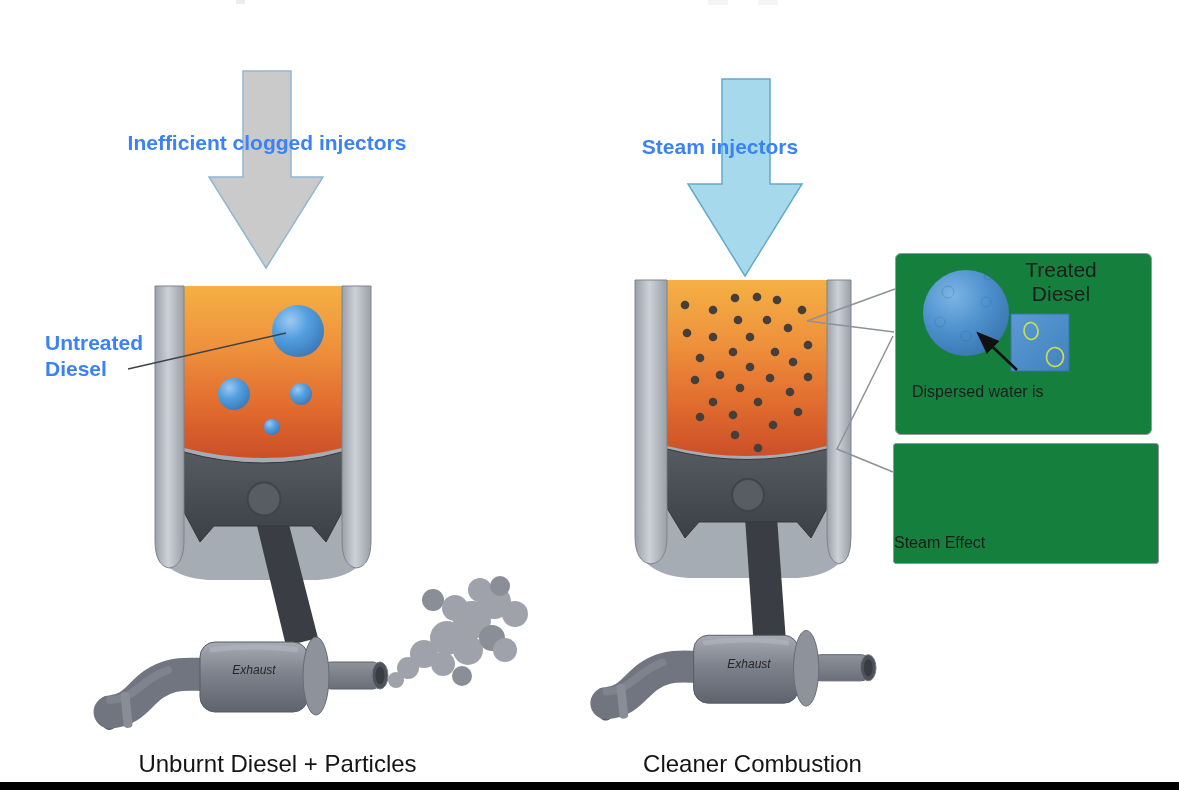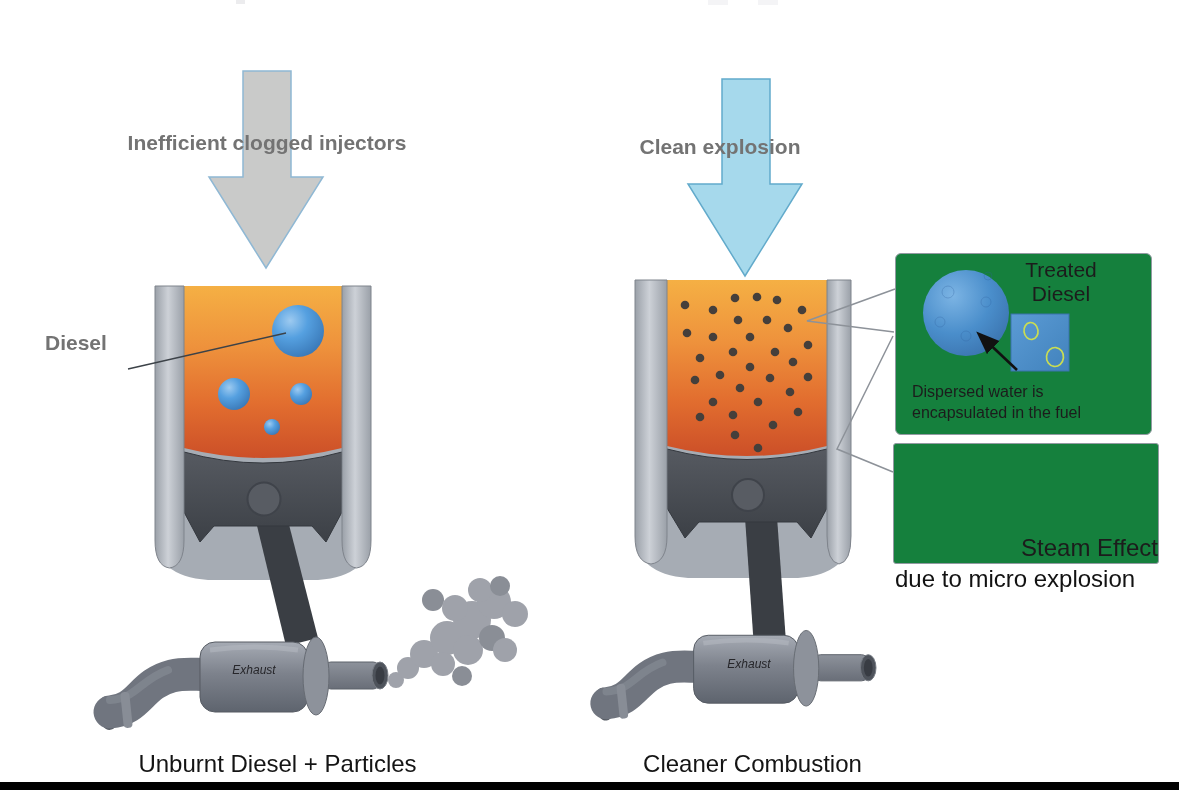--- a/index.html
+++ b/index.html
@@ -1,31 +1,31 @@
 <!DOCTYPE html>
 <html><head>
 <meta charset="utf-8">
 <style>
   html,body{margin:0;padding:0;background:#fff;width:1179px;height:790px;overflow:hidden;
     font-family:"Liberation Sans", sans-serif;-webkit-font-smoothing:antialiased;}
   .stage{position:relative;width:1179px;height:790px;background:#fff;}
   svg{display:block;}
   .layer{position:absolute;left:0;top:0;z-index:0;}
   .txt{position:absolute;color:#111;z-index:4;}
-  .bold-label{font-weight:700;font-size:21px;line-height:26px;color:#737373;}
+  .bold-label{font-weight:700;font-size:21px;line-height:26px;color:#3b82f6;}
   .center{text-align:center;}
   .callout-box{position:absolute;background:#15803d;border:1.5px solid #929aa2;z-index:2;}
   .box-top{left:895px;top:253px;width:255px;height:180px;border-radius:6px;}
   .box-bottom{left:893px;top:443px;width:264px;height:119px;border-radius:3px;}
   .box-title{position:absolute;left:104px;top:4px;width:122px;text-align:center;
     font-size:21px;line-height:24px;color:#1c1c1c;}
   .box-caption{position:absolute;left:16px;top:127px;width:228px;font-size:16px;
     line-height:21px;color:#1c1c1c;}
-  .steam-label{position:absolute;left:0;top:90px;width:100%;text-align:right;
-    font-size:24px;color:#1c1c1c;}
+  .steam-label{position:absolute;left:0;top:90px;width:100%;text-align:left;
+    font-size:16px;color:#1c1c1c;}
   .footnote{position:absolute;left:895px;top:564px;width:285px;font-size:24px;
     line-height:29px;color:#121212;z-index:4;}
   .exhaust-word{font-size:12px;color:#26262a;font-style:italic;}
   .caption{font-size:24px;color:#141414;}
   .remnant{position:absolute;z-index:1;}
   .black-bar{position:absolute;left:0;top:782px;width:1179px;height:8px;background:#000;z-index:5;}
 </style>
 </head>
 <body>
 
@@ -232,34 +232,33 @@
         <ellipse cx="159" cy="103" rx="8.5" ry="9.5" transform="rotate(6 159 103)"></ellipse>
       </g>
       <line x1="121" y1="116" x2="84" y2="81" stroke="#111" stroke-width="2.6" marker-end="url(#ahb)"></line>
     </svg>
     <div class="box-title">
       <div>Treated</div>
       <div>Diesel</div>
     </div>
     <div class="box-caption">
       <div>Dispersed water is</div>
-      <div>encapsulated in the fuel</div>
     </div>
   </div>
 
   <div class="callout-box box-bottom">
     <div class="steam-label">Steam Effect</div>
   </div>
   <div class="footnote">
-    <div>due to micro explosion</div>
   </div>
 
   <div class="txt bold-label center" style="left:97px;top:130px;width:340px;">Inefficient clogged injectors</div>
-  <div class="txt bold-label center" style="left:620px;top:134px;width:200px;">Clean explosion</div>
+  <div class="txt bold-label center" style="left:620px;top:134px;width:200px;">Steam injectors</div>
   <div class="txt bold-label" style="left:45px;top:330px;width:150px;">
+    <div>Untreated</div>
     <div>Diesel</div>
   </div>
   <div class="txt exhaust-word center" style="left:209px;top:663px;width:90px;">Exhaust</div>
   <div class="txt exhaust-word center" style="left:704px;top:657px;width:90px;">Exhaust</div>
   <div class="txt caption center" style="left:615px;top:750px;width:275px;">Cleaner Combustion</div>
   <div class="txt caption center" style="left:120px;top:750px;width:315px;">Unburnt Diesel + Particles</div>
 
   <div class="black-bar"></div>
 </div>
 

